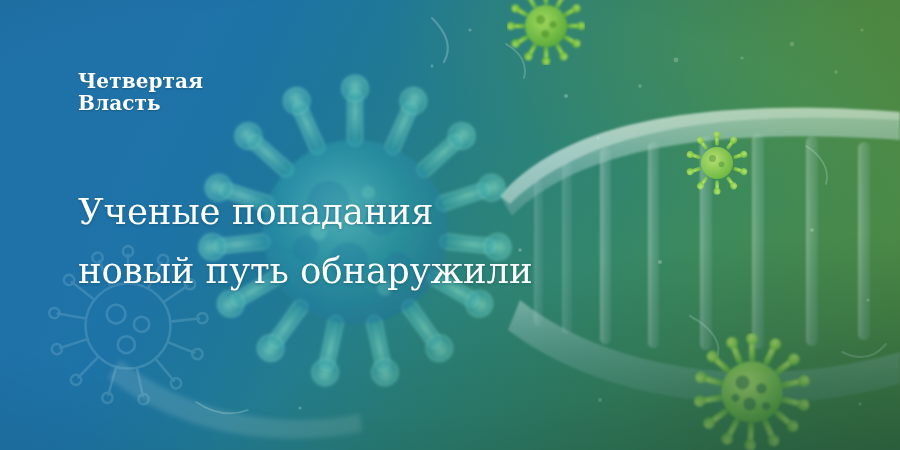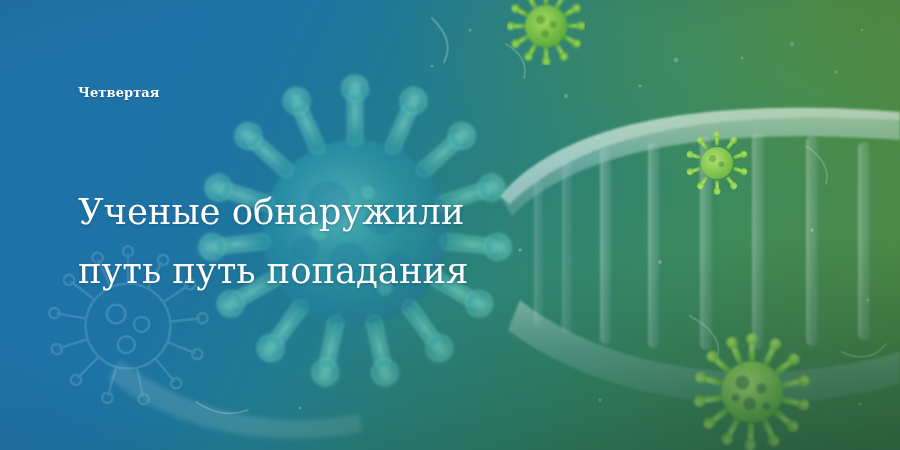--- a/index.html
+++ b/index.html
@@ -77,25 +77,24 @@
     height: 450px;
   }
 
   .logo {
     position: absolute;
     left: 78px;
     top: 70px;
     color: #ffffff;
     font-family: "DejaVu Serif", "Liberation Serif", serif;
     font-weight: 700;
-    font-size: 13px;
+    font-size: 20px;
     line-height: 22px;
     letter-spacing: .1px;
     text-shadow: 0 1px 2px rgba(8,40,60,.30);
-    margin-top: 12px;
   }
   .logo-line { display: block; white-space: nowrap; }
 
   .headline {
     position: absolute;
     left: 78px;
     top: 158px;
     width: 560px;
     color: #ffffff;
     font-family: "DejaVu Serif", "Liberation Serif", serif;
@@ -568,21 +567,22 @@
     </g>
   </svg>
 
   <div class="bg-layer bg-vshade"></div>
   <div class="bg-layer bg-vignette"></div>
 
   <div class="content">
 
     <div class="logo">
       <span class="logo-line">Четвертая</span>
+      <span class="logo-line">Власть</span>
     </div>
 
     <h1 class="headline">
-      <span class="headline-line">Ученые обнаружили</span>
-      <span class="headline-line">путь путь попадания</span>
+      <span class="headline-line">Ученые попадания</span>
+      <span class="headline-line">новый путь обнаружили</span>
     </h1>
 
   </div>
 </div>
 
 </body></html>

